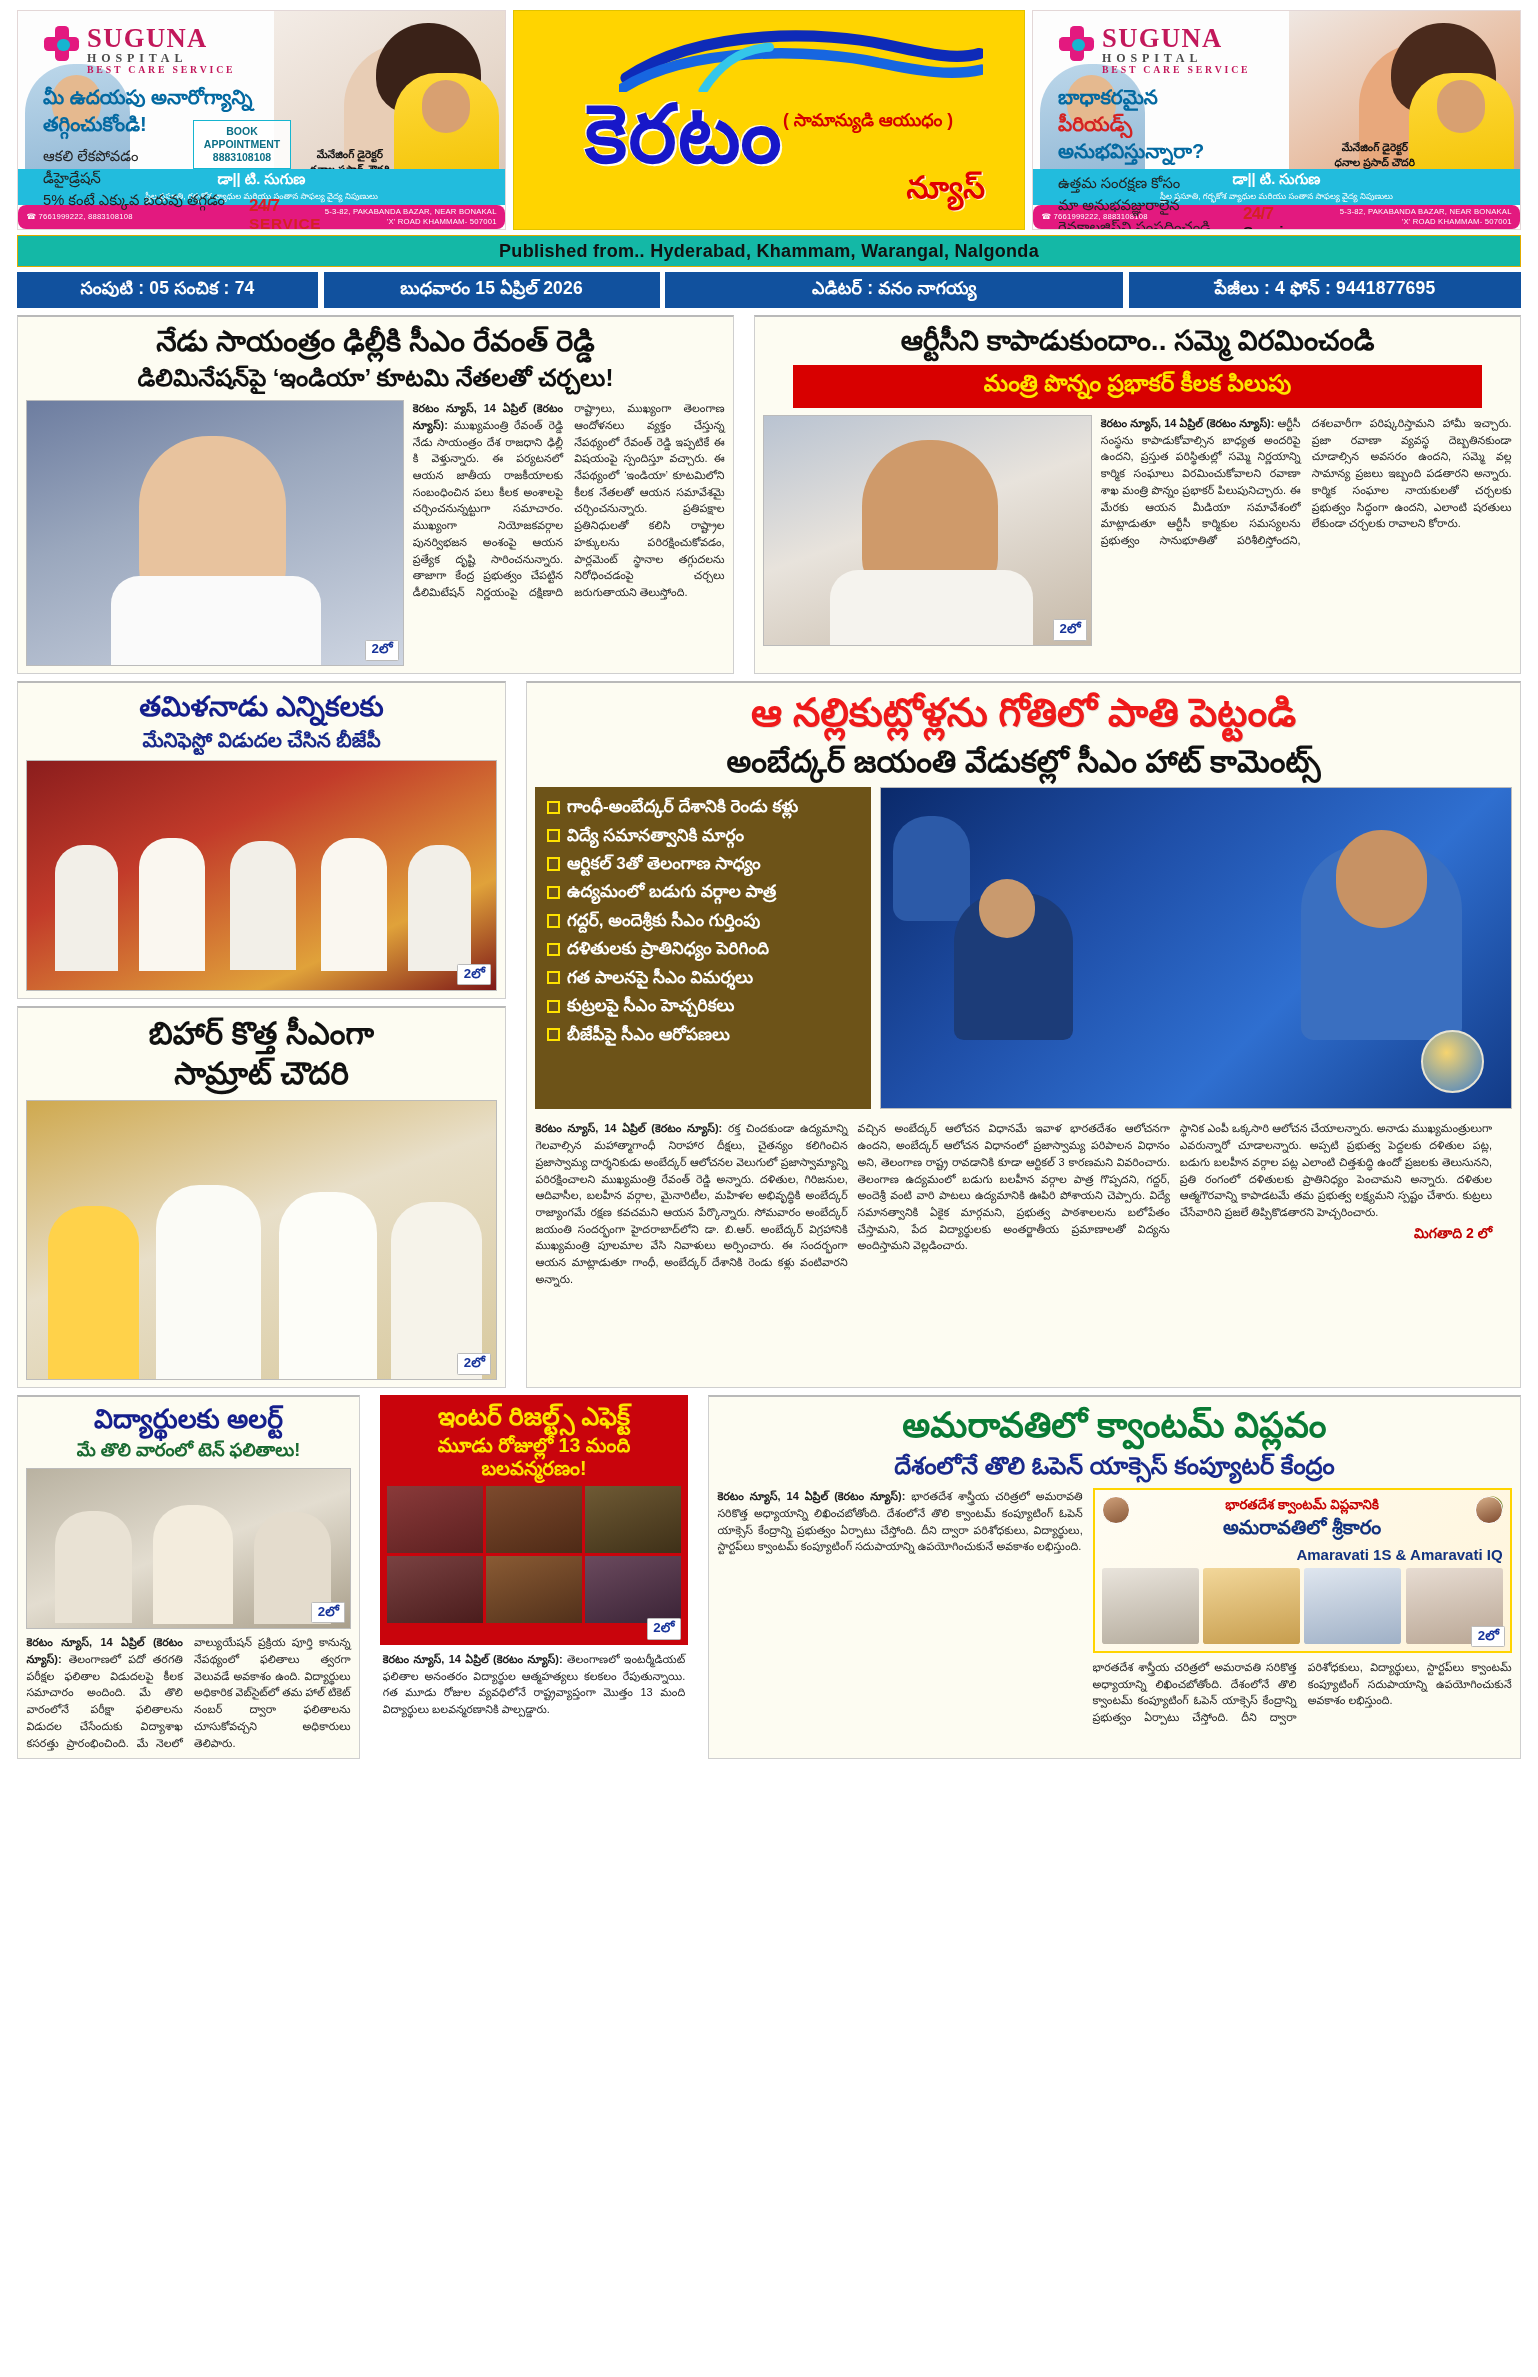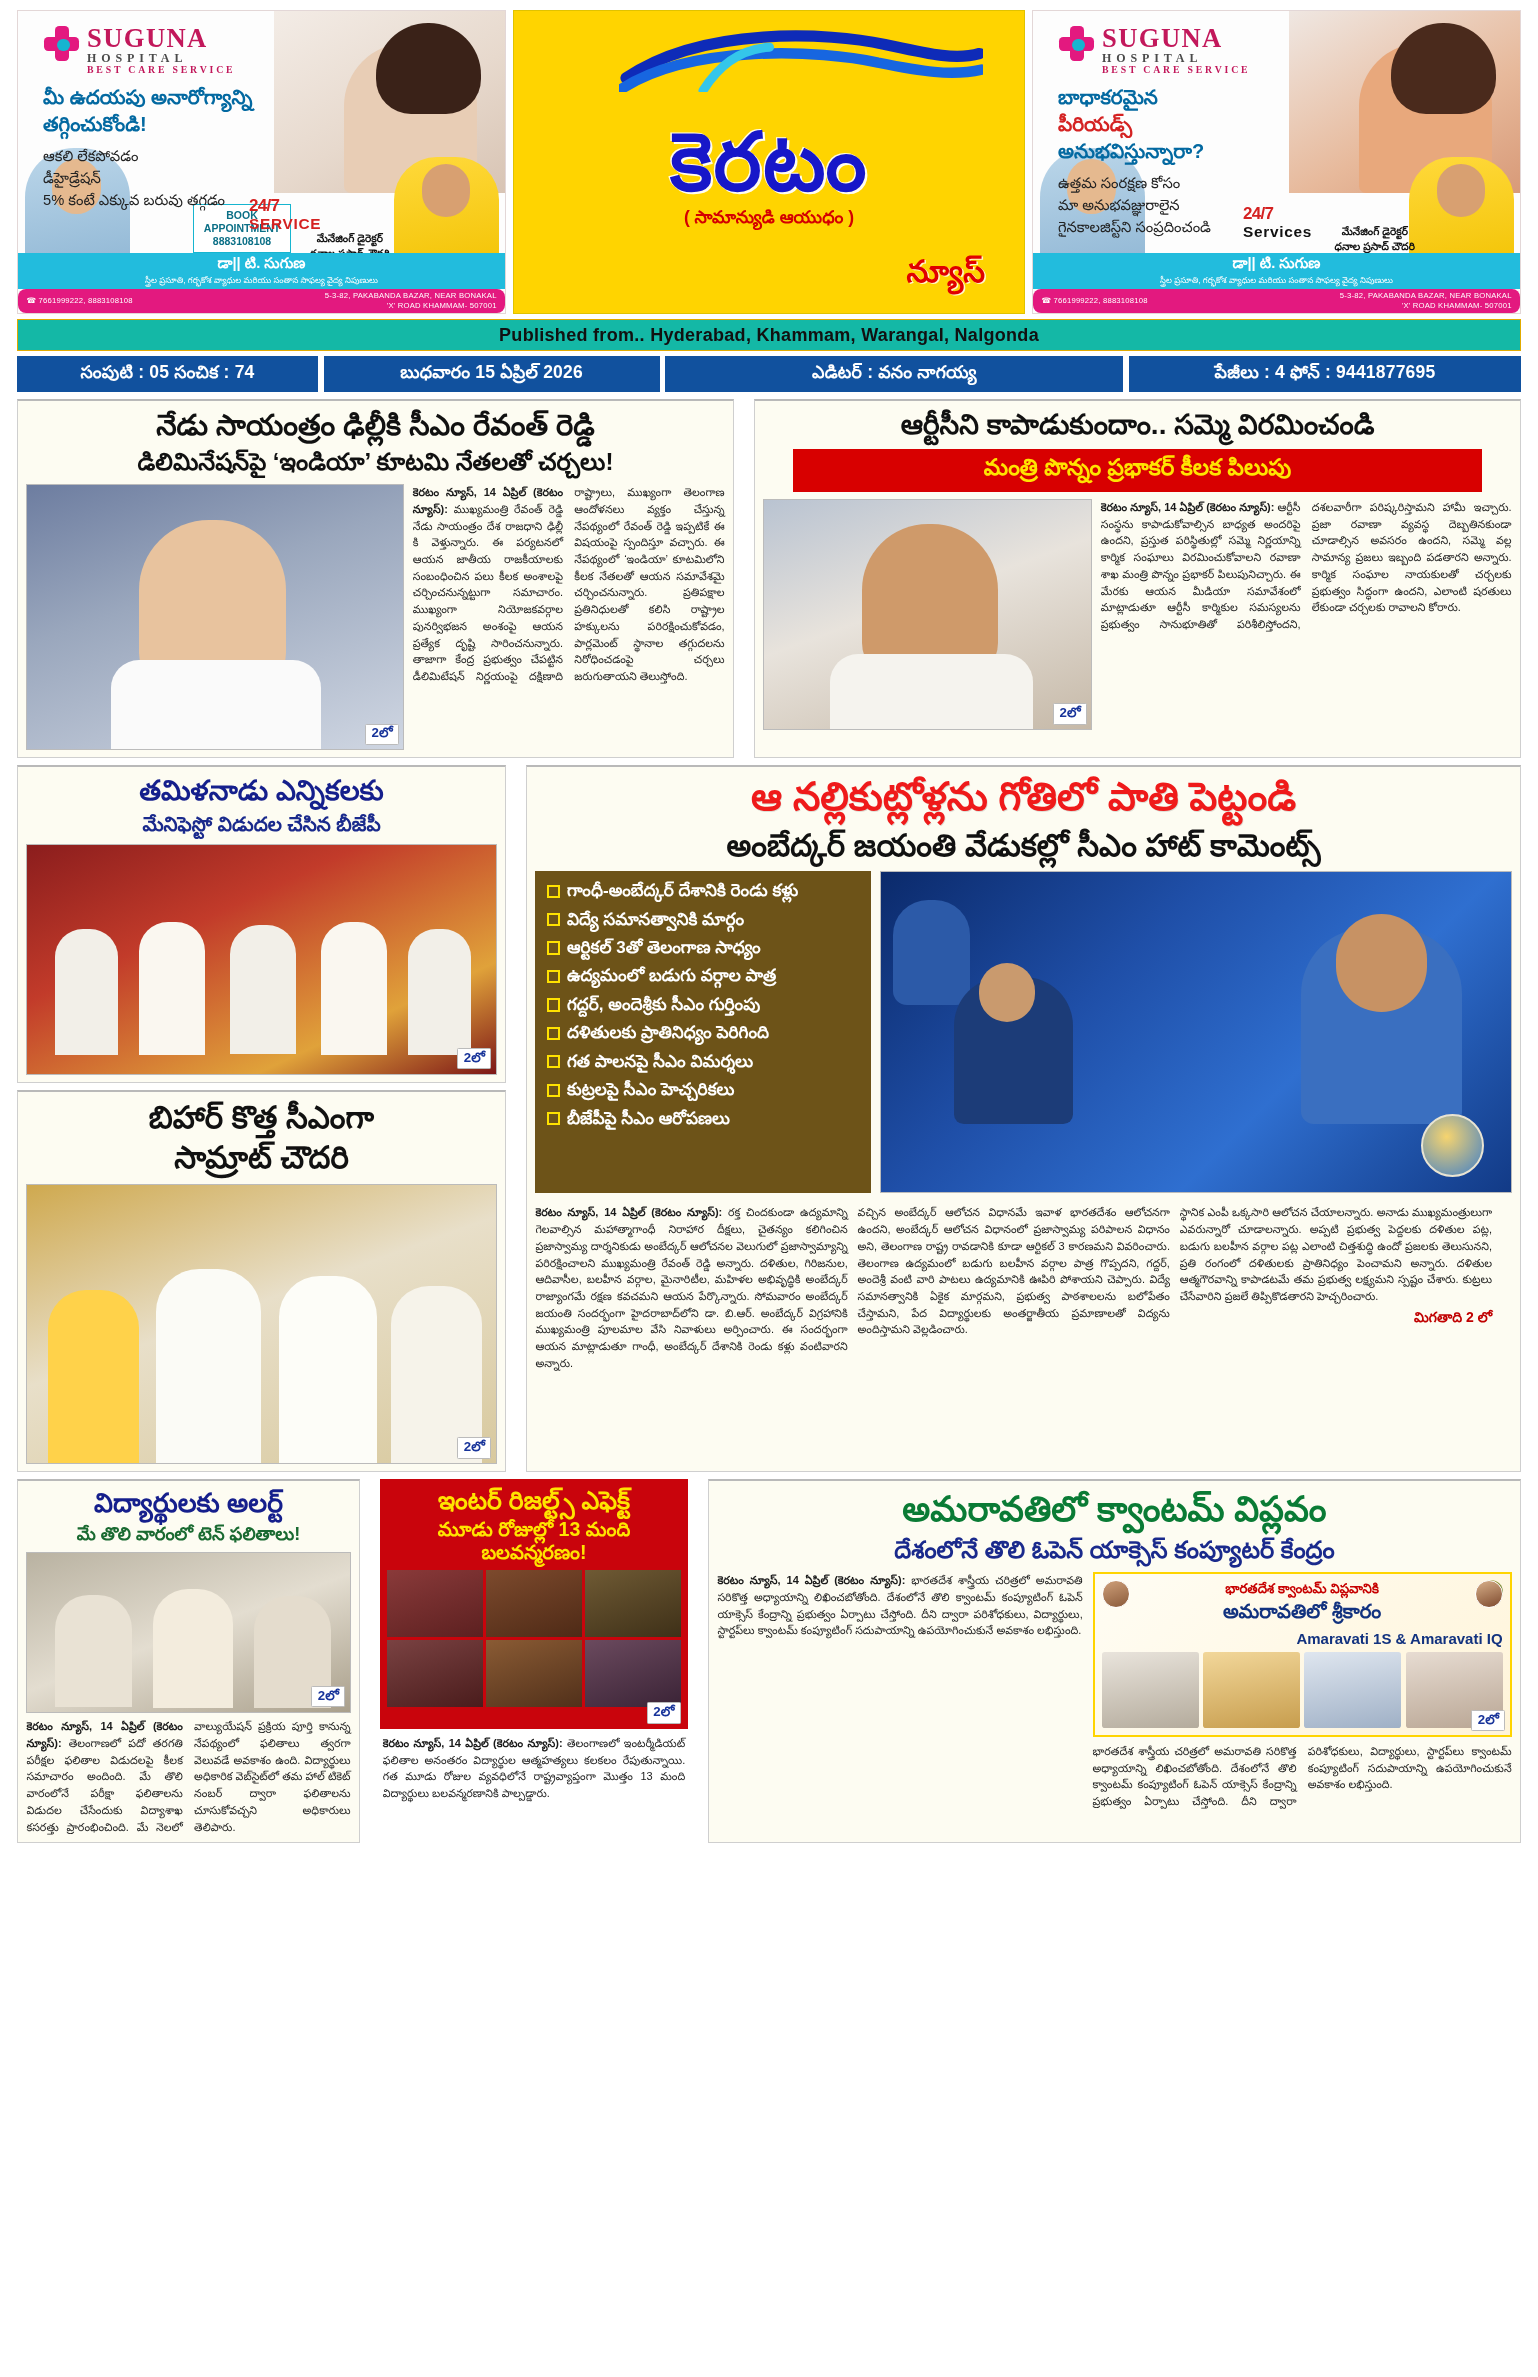--- a/index.html
+++ b/index.html
@@ -5,25 +5,25 @@
   * { box-sizing: border-box; margin: 0; padding: 0; }
   html, body {
     width: 1538px; height: 2377px;
     background: #ffffff;
     font-family: "Liberation Sans", "DejaVu Sans", sans-serif;
     overflow: hidden;
   }
   .page { position: relative; width: 1538px; height: 2377px; background:#fff; padding: 9.8px 17px; }
 
   
-  .topstrip { display:flex; gap:7px; height: 304px; align-items:stretch; }
+  .topstrip { display:flex; gap:7px; height: 220px; align-items:stretch; }
   .ad-left, .ad-right { width: 489px; position:relative; overflow:hidden;
       border:0.7px solid #e3d7d7; background:#fdfdfd; }
   .masthead { flex:1; background:#ffd400; position:relative; overflow:hidden;
-      border:0.7px solid #e0c200; display:flex; flex-direction:column; align-items:center; justify-content:center;text-align:center;}
+      border:0.7px solid #e0c200; display:flex; flex-direction:row; align-items:center; justify-content:center;text-align:center;}
 
   
   .ad-logo { position:absolute; left:24px; top:14px; display:flex; align-items:flex-start; gap:7px; z-index:4;}
   .ad-logo .cross { width:38px; height:38px; position:relative; }
   .ad-logo .cross::before { content:""; position:absolute; left:12.6px; top:1.4px; width:14px; height:35px; background:#e3197f; border-radius:4.2px;}
   .ad-logo .cross::after { content:""; position:absolute; left:2.1px; top:12px; width:35px; height:14px; background:#e3197f; border-radius:4.2px;}
   .ad-logo .cdot { position:absolute; left:15.4px; top:14px; width:12.6px; height:12.6px; border-radius:50%; background:#16b5d0; z-index:3;}
   .ad-logo .ltext { line-height:1.0; }
   .ad-logo .l1 { font-family:"Liberation Serif", serif; font-size:26.6px; font-weight:700; color:#c2185b; letter-spacing:1.4px;}
   .ad-logo .l2 { font-family:"Liberation Serif", serif; font-size:12px; font-weight:700; color:#4a4a4a; letter-spacing:4.9px; margin-top:0.7px;}

